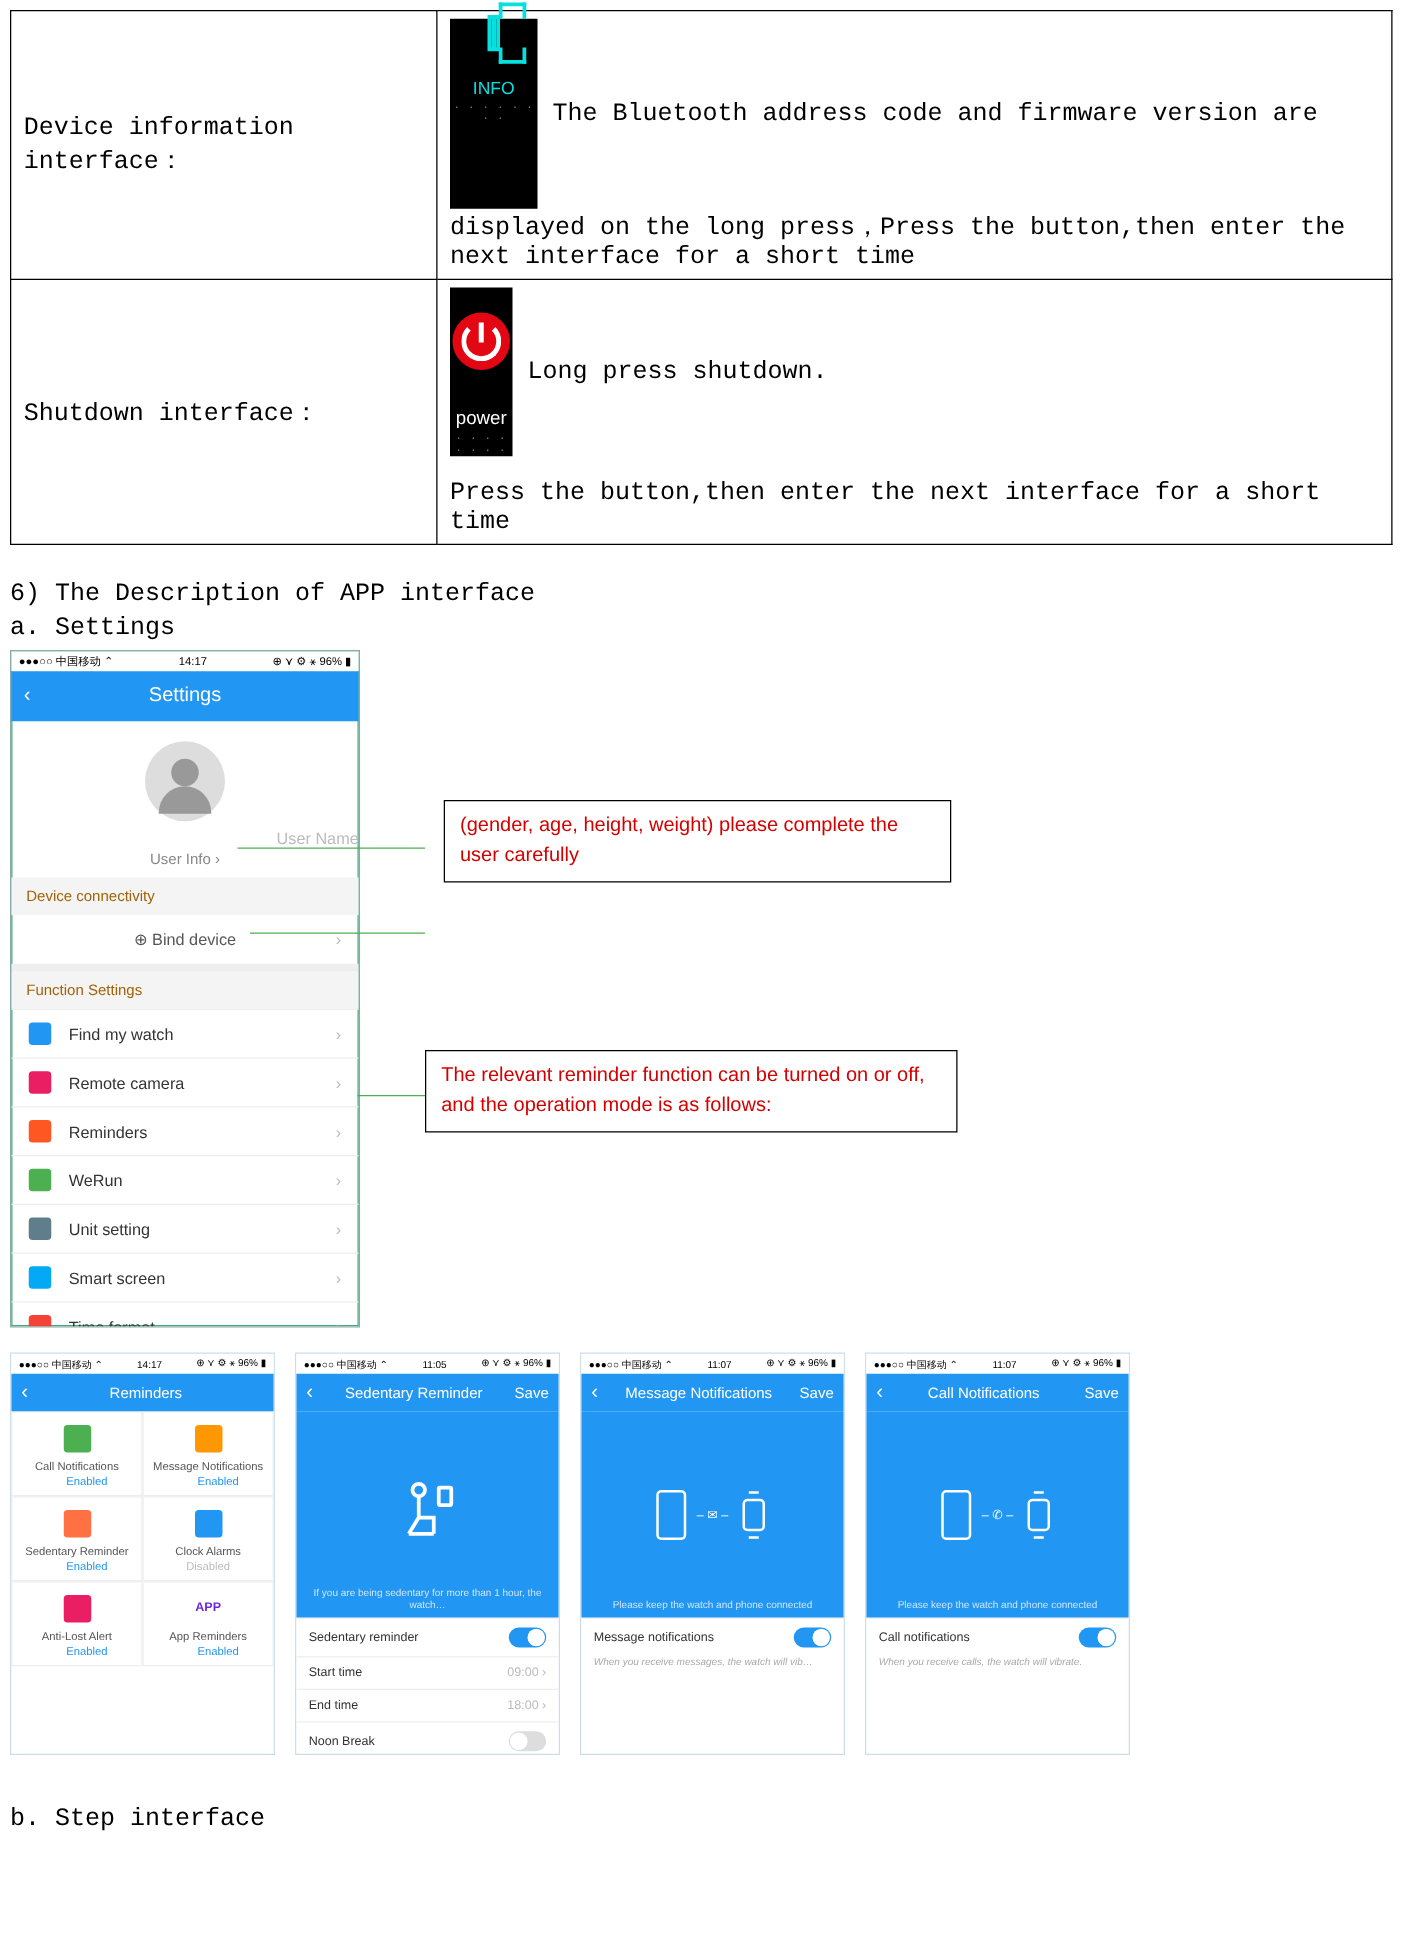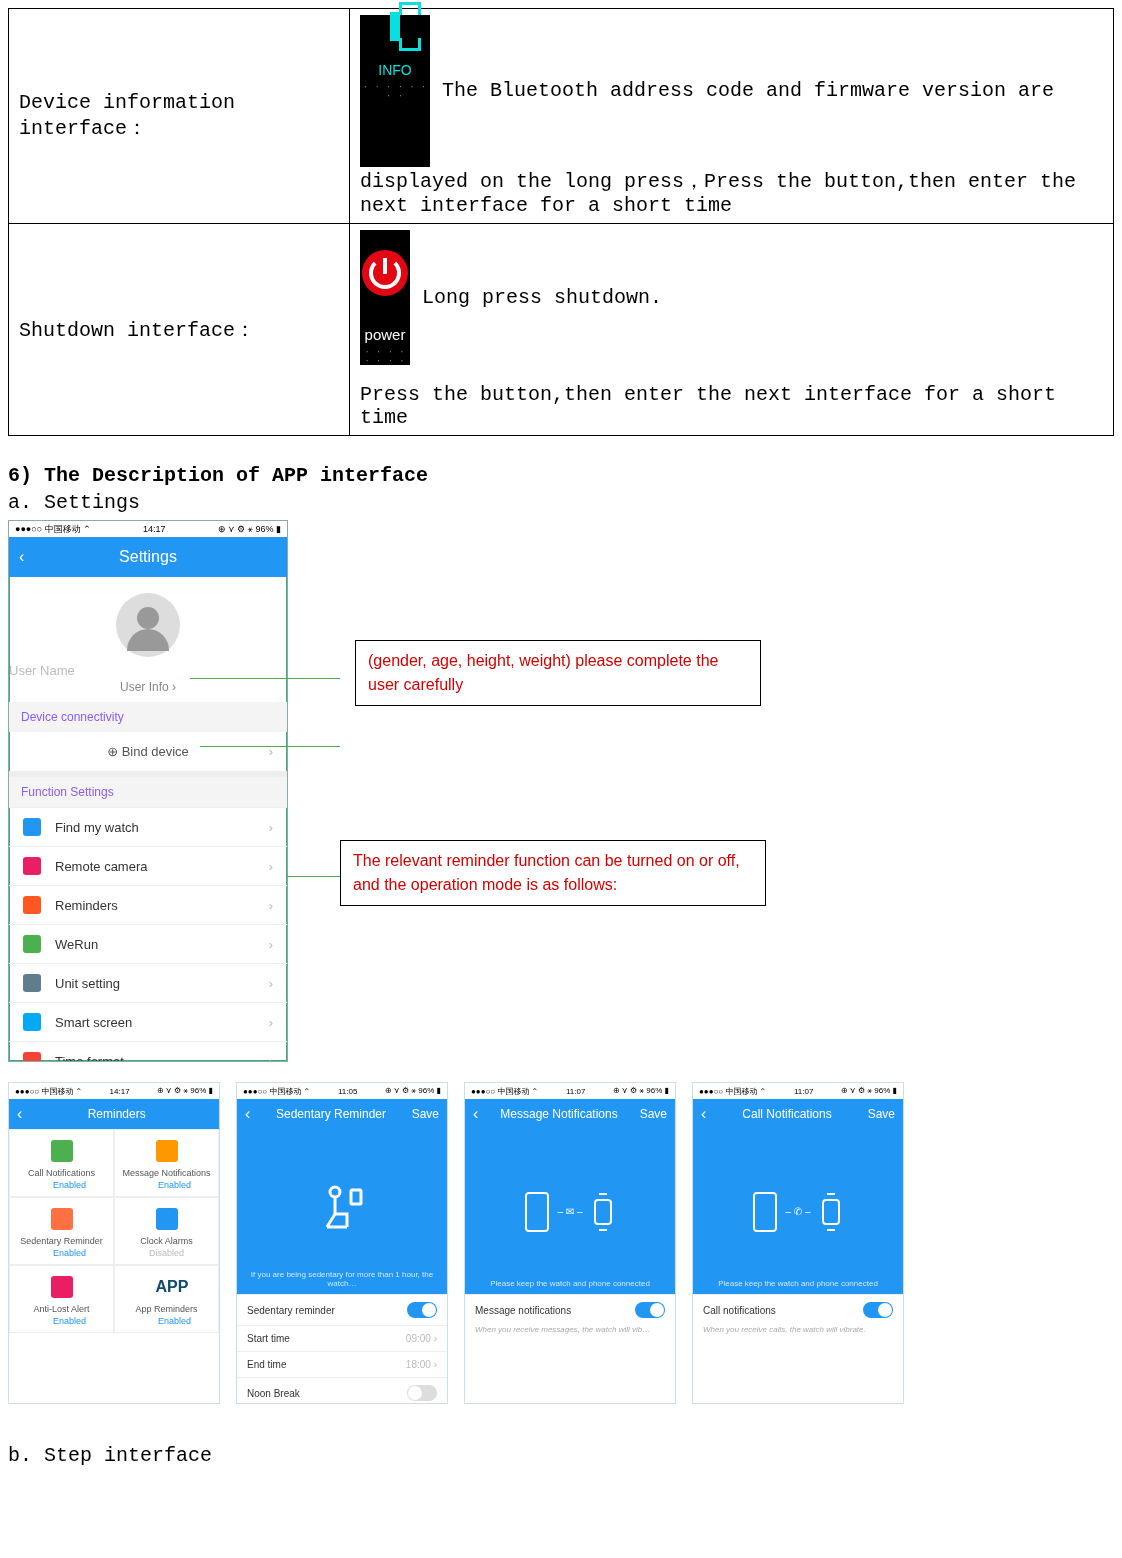--- a/index.html
+++ b/index.html
@@ -46,34 +46,34 @@
   .watch-outline::before{top:-13px; border-top:3px solid #08e0e0;}
   .watch-outline::after{bottom:-13px; border-bottom:3px solid #08e0e0;}
   .watch-screen {width:16px;height:28px;border:2px solid #08e0e0;margin:8px auto 0;}
   .info-label{font-size:14px;font-family:Arial,sans-serif;color:#08e0e0;margin-top:24px;}
   .dot-row{font-size:8px;letter-spacing:1px;color:#888;margin-top:4px;}
   .power-thumb{width:50px;height:135px;background:#000;display:inline-block;vertical-align:middle;text-align:center;}
   .power-circle{width:46px;height:46px;border-radius:50%;background:#e30613;margin:20px auto 0;position:relative;}
   .power-circle::before{content:"";position:absolute;left:50%;top:50%;width:24px;height:24px;border:4px solid #fff;border-radius:50%;transform:translate(-50%,-50%);border-top-color:transparent;}
   .power-circle::after{content:"";position:absolute;left:50%;top:8px;width:4px;height:16px;background:#fff;transform:translateX(-50%);}
   .power-label{color:#fff;font-family:Arial,sans-serif;font-size:15px;margin-top:30px;}
-  .h6{font-weight:bold;font-size:20px;margin:18px 0 4px;}
+  .h6{font-weight:normal;font-size:20px;margin:18px 0 4px;}
   .sub{font-size:20px;margin-bottom:6px;}
   .settings-wrap{position:relative;width:960px;height:550px;}
 
   
   .phone{position:absolute;left:0;top:0;width:278px;height:540px;border:1px solid #8aa;box-shadow:0 0 0 1px #4a7 inset;font-family:Arial,Helvetica,sans-serif;font-size:12px;color:#555;background:#fff;overflow:hidden;}
   .ph-status{height:16px;background:#fff;font-size:9px;display:flex;justify-content:space-between;padding:0 6px;align-items:center;color:#000;}
   .ph-header{height:40px;background:#2196f3;color:#fff;display:flex;align-items:center;justify-content:center;position:relative;font-size:16px;}
   .avatar{width:64px;height:64px;border-radius:50%;background:#ddd;margin:16px auto 6px;position:relative;}
   .avatar::before{content:"";position:absolute;left:50%;top:14px;width:22px;height:22px;border-radius:50%;background:#999;transform:translateX(-50%);}
   .avatar::after{content:"";position:absolute;left:50%;bottom:6px;width:42px;height:22px;border-radius:22px 22px 0 0;background:#999;transform:translateX(-50%);}
-  .uname{text-align:left;color:#bbb;font-size:13px;margin-bottom:2px;}
+  .uname{text-align:right;color:#bbb;font-size:13px;margin-bottom:2px;}
   .uinfo{text-align:center;color:#888;font-size:12px;margin-bottom:8px;}
-  .section-label{background:#f4f4f4;color:#8b5cf6;font-size:12px;padding:8px 12px;}
+  .section-label{background:#f4f4f4;color:#a16207;font-size:12px;padding:8px 12px;}
   .bind-row{text-align:center;padding:12px 0;position:relative;color:#555;font-size:13px;}
   .bind-row::after{content:"›";position:absolute;right:14px;color:#bbb;}
   .list-row{display:flex;align-items:center;padding:10px 14px;border-top:1px solid #eee;position:relative;font-size:13px;color:#333;}
   .list-row::after{content:"›";position:absolute;right:14px;color:#bbb;}
   .ic{width:18px;height:18px;margin-right:14px;border-radius:3px;}
   .ic.cam{background:#e91e63;}
   .ic.find{background:#2196f3;}
   .ic.rem{background:#ff5722;}
   .ic.wer{background:#4caf50;}
   .ic.smart{background:#03a9f4;}
@@ -231,21 +231,21 @@
           <div class="ci" style="background:#2196f3;border-radius:3px"></div>
           <div class="lbl">Clock Alarms</div>
           <div class="dis">Disabled</div>
         </div>
         <div class="cell">
           <div class="ci" style="background:#e91e63;border-radius:3px"></div>
           <div class="lbl">Anti-Lost Alert</div>
           <div class="en">Enabled</div>
         </div>
         <div class="cell">
-          <div class="ci" style="color:#0c4a6e;font-weight:bold;font-size:16px;line-height:22px">APP</div>
+          <div class="ci" style="color:#6d28d9;font-weight:bold;font-size:10px;line-height:22px">APP</div>
           <div class="lbl">App Reminders</div>
           <div class="en">Enabled</div>
         </div>
       </div>
   </div>
 
   <div class="mini">
     <div class="ph-status">
         <span>●●●○○ 中国移动 ⌃</span>
         <span>11:05</span>

